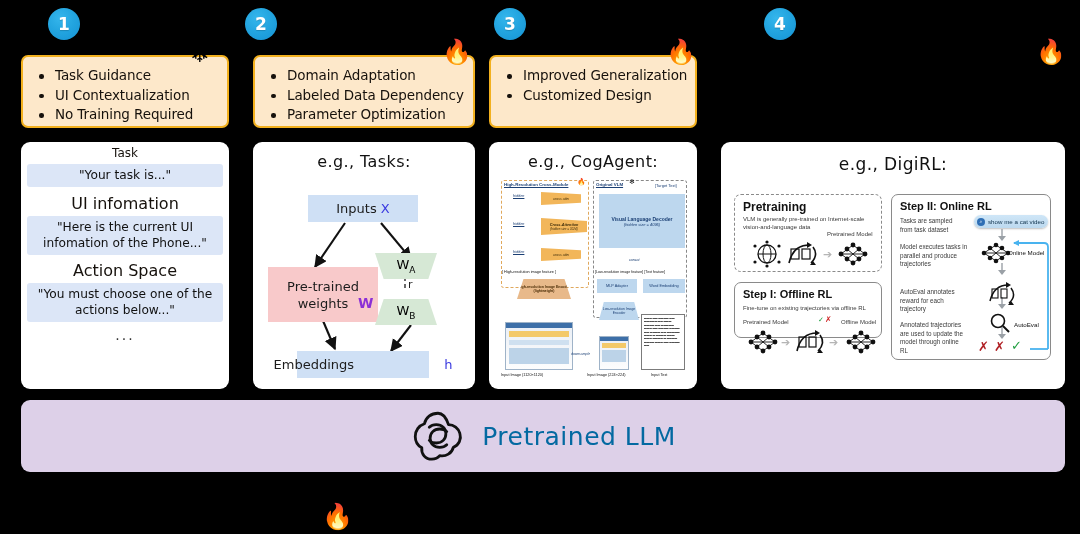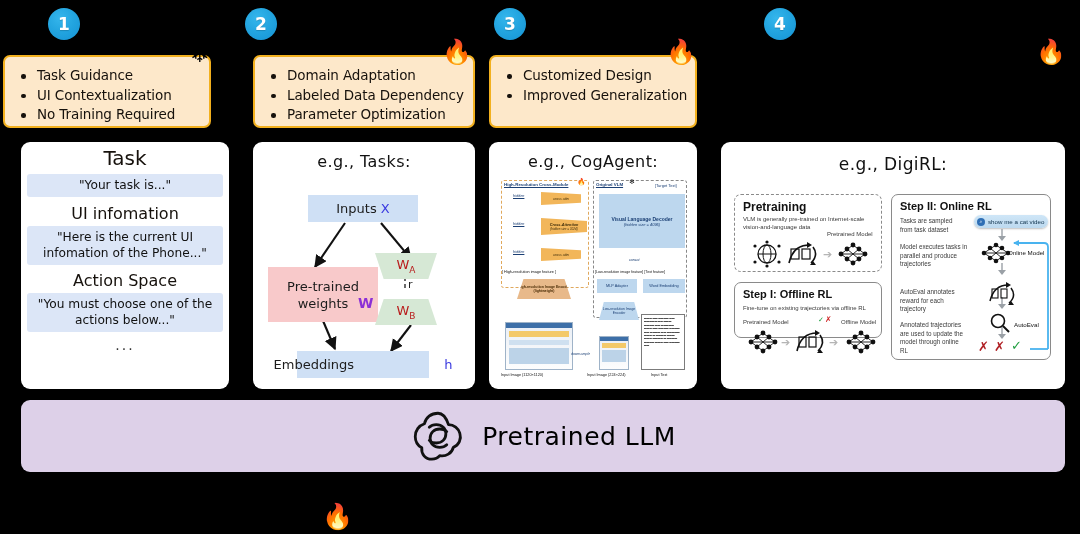--- a/index.html
+++ b/index.html
@@ -115,21 +115,21 @@
   }
   .lora-inputs { background: #cfe0f5; }
   .lora-emb    { background: #cfe0f5; }
   .lora-pre    { background: #f8c9ca; }
   .lora-blue   { color: #3b3be0; }
   .lora-purple { color: #8b2fd6; }
   .trap {
     position: absolute;
     background: #d6e8d5;
     display: flex; align-items: center; justify-content: center;
-    font-size: 13px; color: #b91c1c;
+    font-size: 13px; color: #000000;
     font-family: "DejaVu Sans", sans-serif;
   }
   .trap sub { font-size: 9px; }
   .trap.a { clip-path: polygon(0% 0%, 100% 0%, 86% 100%, 14% 100%); }
   .trap.b { clip-path: polygon(14% 0%, 86% 0%, 100% 100%, 0% 100%); }
   .r-label {
     position: absolute; font-size: 11px; color: #222;
     font-family: "DejaVu Sans", sans-serif;
   }
 
@@ -164,21 +164,21 @@
   
   .llm-bar {
     position: absolute;
     background: #ddd0e8;
     border-radius: 9px;
     display: flex; align-items: center; justify-content: center;
     gap: 16px;
   }
   .llm-label {
     font-size: 25px;
-    color: #000000;
+    color: #0369a1;
     font-family: "DejaVu Sans", sans-serif;
     letter-spacing: .5px;
   }
 
   
   .cog-dashed {
     position: absolute;
     border: 1px dashed #e0a85c;
     border-radius: 3px;
   }
@@ -203,50 +203,50 @@
   <div class="num-badge" style="left:245px; top:8px;">
       <span>2</span>
     </div>
   <div class="num-badge" style="left:494px; top:8px;">
       <span>3</span>
     </div>
   <div class="num-badge" style="left:764px; top:8px;">
       <span>4</span>
     </div>
 
-  <div class="hdr-box" style="left:3px; top:55px; width:208px; height:73px;">
+  <div class="hdr-box" style="left:21px; top:55px; width:208px; height:73px;">
     <ul>
       <li>Task Guidance</li>
       <li>UI Contextualization</li>
       <li>No Training Required</li>
     </ul>
   </div>
   <div class="emoji snow" style="left:190px; top:42px;">❄</div>
 
   <div class="hdr-box" style="left:253px; top:55px; width:222px; height:73px;">
     <ul>
       <li>Domain Adaptation</li>
       <li>Labeled Data Dependency</li>
       <li>Parameter Optimization</li>
     </ul>
   </div>
   <div class="emoji flame" style="left:442px; top:40px;">🔥</div>
 
   <div class="hdr-box" style="left:489px; top:55px; width:208px; height:73px;">
     <ul>
+      <li>Improved Generalization</li>
       <li>Customized Design</li>
-      <li>Improved Generalization</li>
     </ul>
   </div>
   <div class="emoji flame" style="left:666px; top:40px;">🔥</div>
 
   <div class="emoji flame" style="left:1036px; top:40px;">🔥</div>
 
   <div class="panel" style="left:21px; top:142px; width:208px; height:247px;">
-    <div class="prompt-head" style="font-size:20px; ">Task</div>
+    <div class="prompt-head" style="font-size:12px; ">Task</div>
     <div class="prompt-box" style="margin-top:4px;">"Your task is..."</div>
 
     <div class="prompt-head" style="font-size:16px; margin-top:7px;">UI infomation</div>
     <div class="prompt-box" style="margin-top:3px;">"Here is the current UI infomation of the Phone..."</div>
 
     <div class="prompt-head" style="font-size:16px; margin-top:6px;">Action Space</div>
     <div class="prompt-box" style="margin-top:3px;">"You must choose one of the actions below..."</div>
 
     <div class="prompt-dots">...</div>
   </div>

